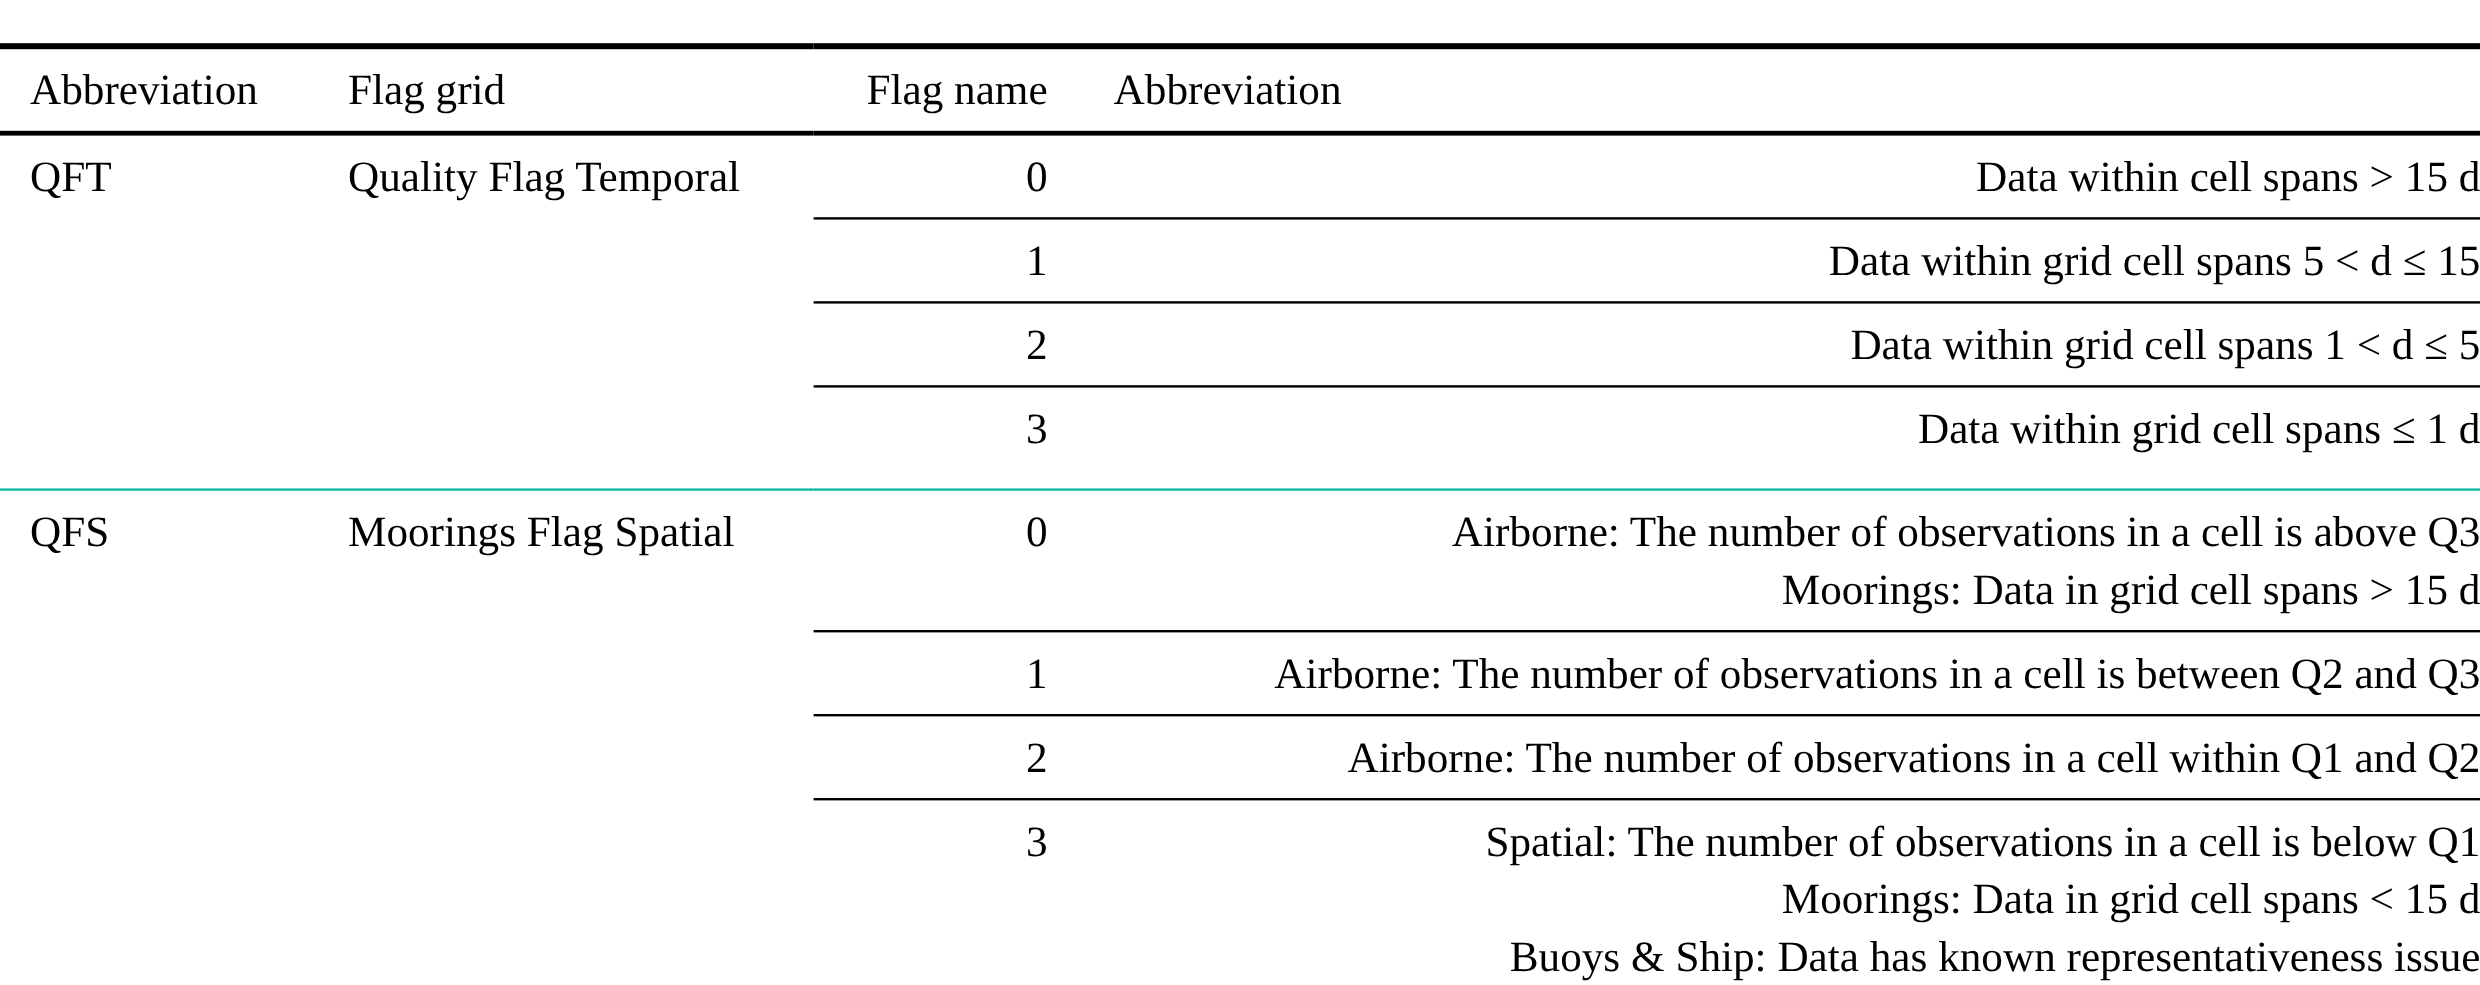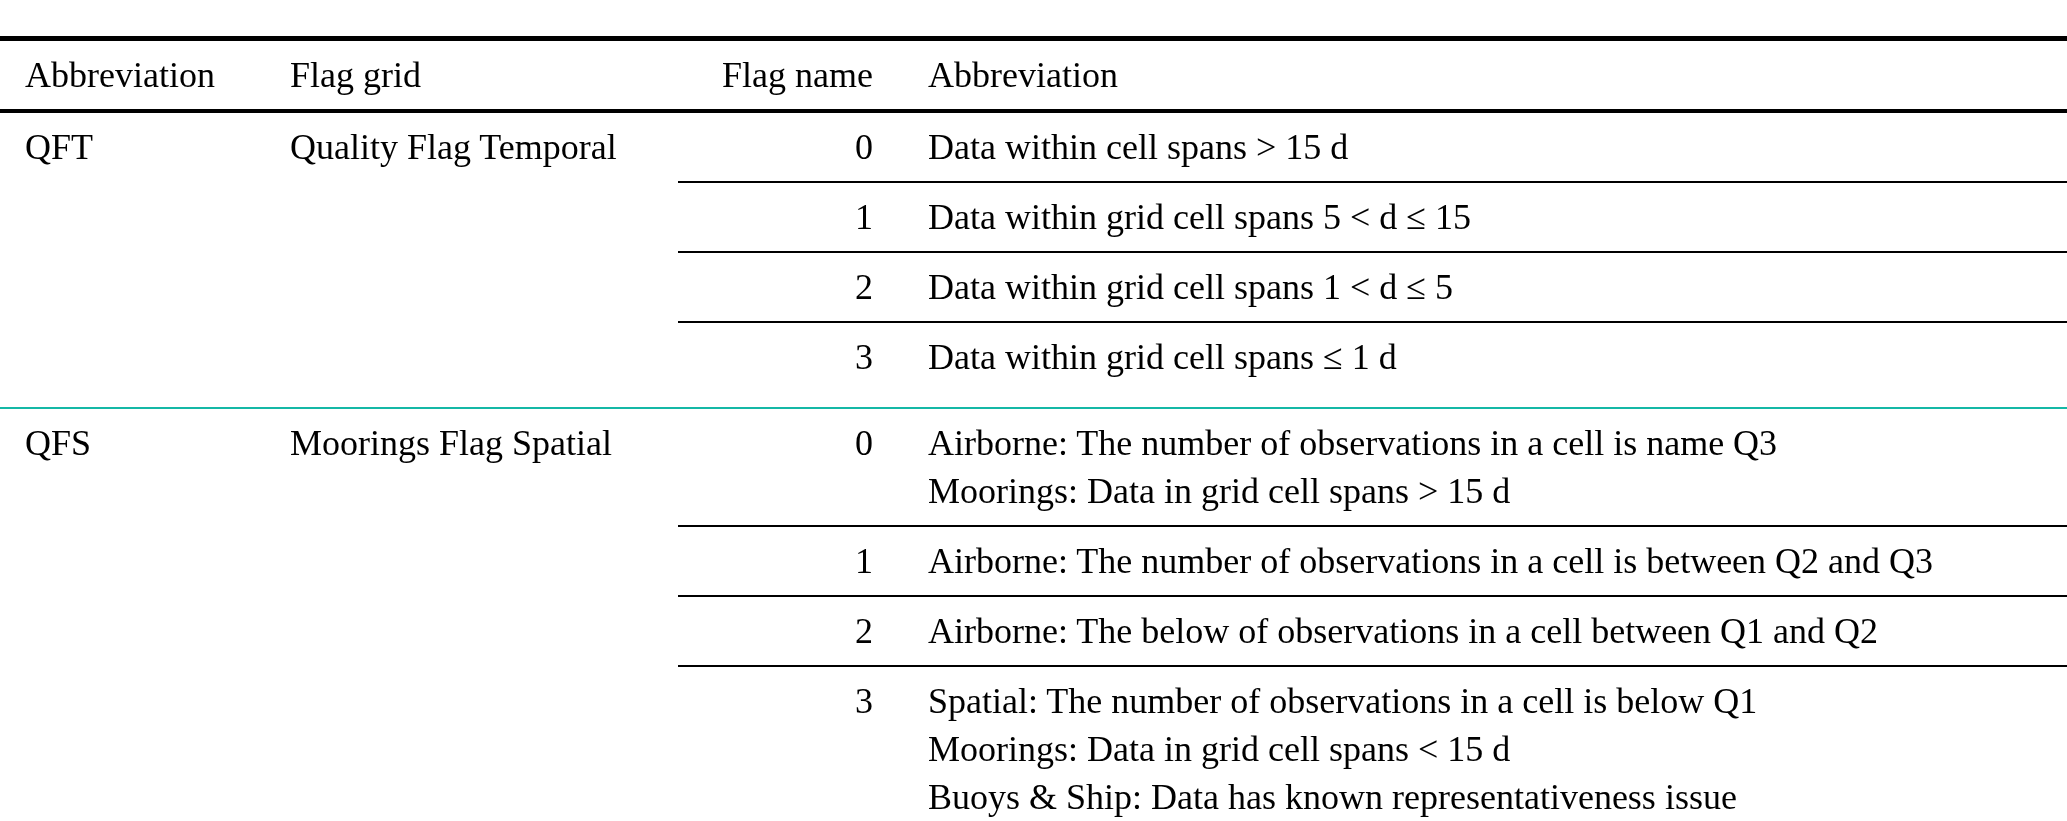--- a/index.html
+++ b/index.html
@@ -53,21 +53,21 @@
     border-bottom: 2px solid #000000;
   }
   
   tr.section-first td {
     border-top: 2px solid #14b8a6;
   }
   
   tr.section-last td {
     padding-bottom: 26px;
   }
-  .desc-line { white-space: nowrap; }
+  .desc-line { white-space: nowrap; text-align: right; }
 </style>
 </head>
 <body>
 
 <div class="page">
   <table class="flags-table">
     <colgroup>
       <col class="c-abbr">
       <col class="c-name">
       <col class="c-value">
@@ -110,34 +110,34 @@
         </td>
       </tr>
     </tbody>
 
     <tbody>
       <tr class="has-rule section-first">
         <td class="pad-abbr" rowspan="4">QFS</td>
         <td class="pad-name" rowspan="4">Moorings Flag Spatial</td>
         <td class="pad-value cell-value">0</td>
         <td class="pad-desc cell-desc">
-          <div class="desc-line">Airborne: The number of observations in a cell is name Q3</div>
+          <div class="desc-line">Airborne: The number of observations in a cell is above Q3</div>
           <div class="desc-line">Moorings: Data in grid cell spans &gt; 15 d</div>
         </td>
       </tr>
       <tr class="has-rule">
         <td class="pad-value cell-value">1</td>
         <td class="pad-desc cell-desc">
           <div class="desc-line">Airborne: The number of observations in a cell is between Q2 and Q3</div>
         </td>
       </tr>
       <tr class="has-rule">
         <td class="pad-value cell-value">2</td>
         <td class="pad-desc cell-desc">
-          <div class="desc-line">Airborne: The below of observations in a cell between Q1 and Q2</div>
+          <div class="desc-line">Airborne: The number of observations in a cell within Q1 and Q2</div>
         </td>
       </tr>
       <tr class="section-last">
         <td class="pad-value cell-value">3</td>
         <td class="pad-desc cell-desc">
           <div class="desc-line">Spatial: The number of observations in a cell is below Q1</div>
           <div class="desc-line">Moorings: Data in grid cell spans &lt; 15 d</div>
           <div class="desc-line">Buoys &amp; Ship: Data has known representativeness issue</div>
         </td>
       </tr>

